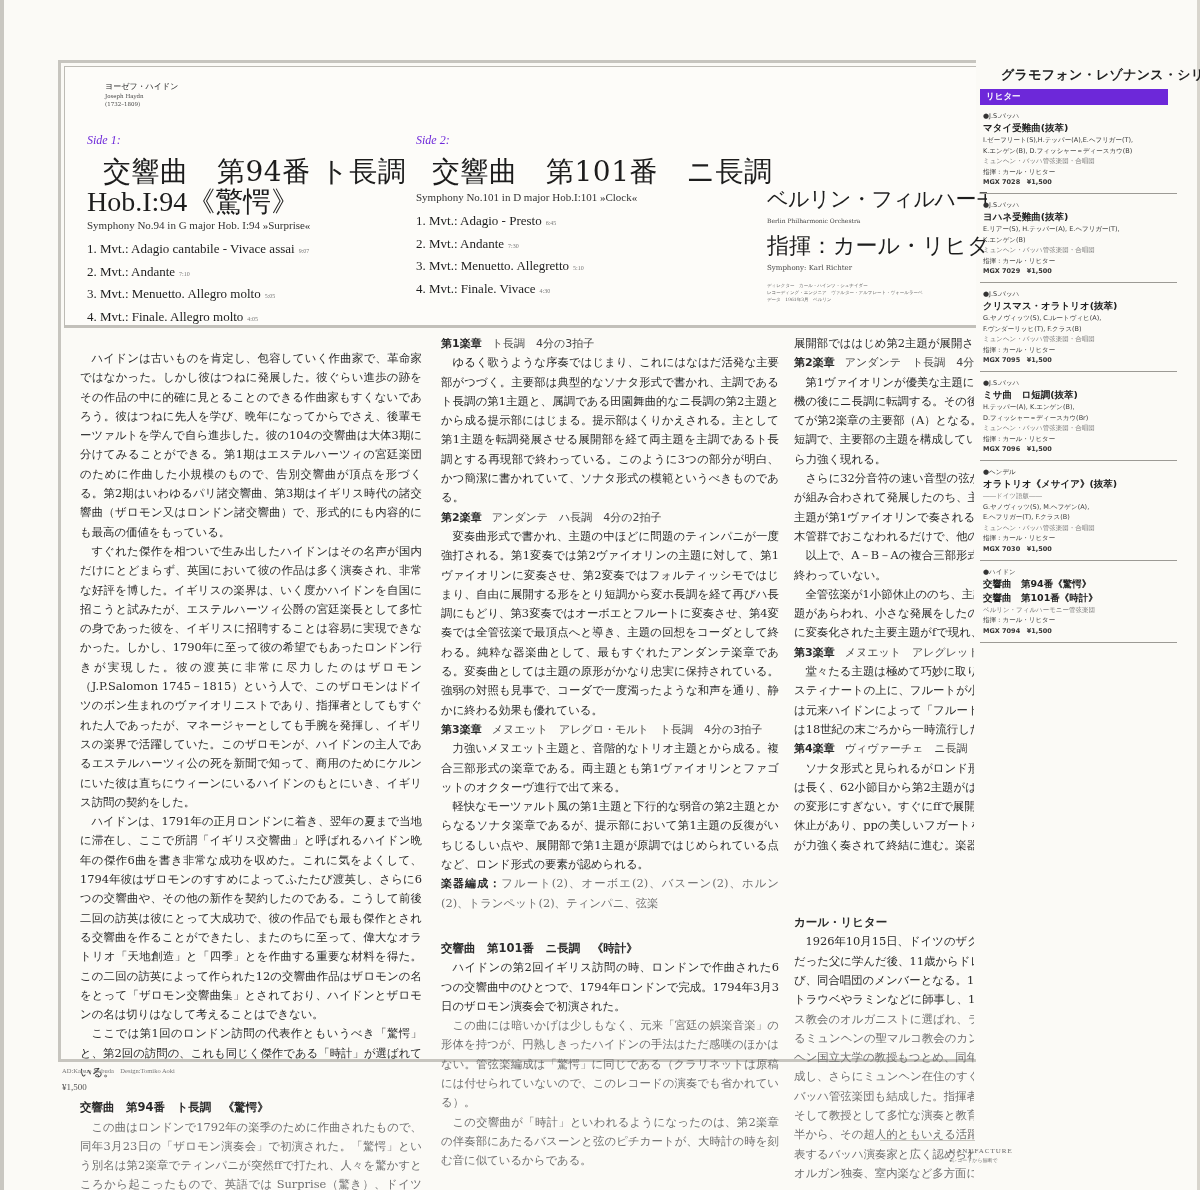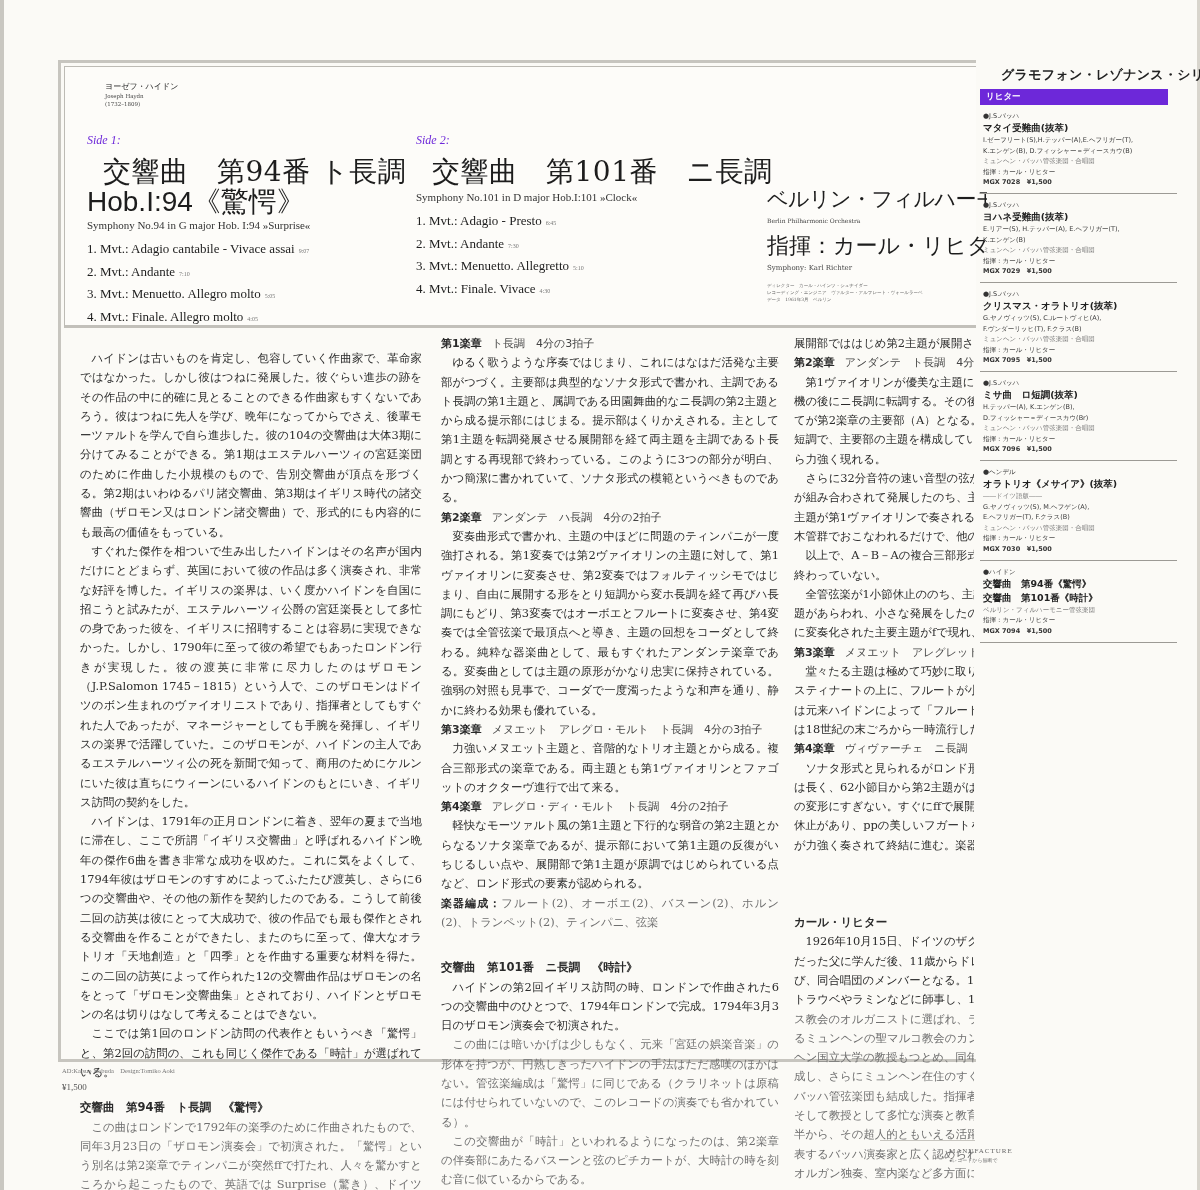--- a/index.html
+++ b/index.html
@@ -23,21 +23,21 @@
   }
   .composer { position:absolute; left:40px; top:14px; }
   .composer .jp { font-size:8px; font-family:"DejaVu Sans", sans-serif; }
   .composer .en { font-size:5.5px; color:#444; line-height:8px; }
 
   .side { position:absolute; top:66px; }
   .side.s1 { left:22px; }
   .side.s2 { left:351px; }
   .side-label { font-size:12px; color:#6d28d9; font-family:"Liberation Serif", serif;font-style:italic; }
   .work-title-jp { font-size:28px; line-height:32px; margin-top:8px; font-family:"DejaVu Serif", serif; white-space:nowrap; letter-spacing:0.5px;margin-left:16px; }
-  .work-title-hob { font-size:28px; line-height:28px; font-family:Liberation Sans, sans-serif; white-space:nowrap; }
+  .work-title-hob { font-size:28px; line-height:28px; font-family:Liberation Serif, serif; white-space:nowrap; }
   .work-sub { font-size:11px; color:#333; margin-top:3px; font-family:"Liberation Serif", serif; white-space:nowrap; }
   .mvts { margin-top:8px; }
   .mvt { font-size:13px; line-height:20.5px; font-family:"Liberation Serif", serif; white-space:nowrap; }
   .mvt .dur { font-size:6px; color:#777; margin-left:4px; }
 
   .performers { position:absolute; left:702px; top:118px; width:220px; overflow:hidden; }
   .orch-jp { font-size:21px; font-family:"DejaVu Sans", sans-serif; white-space:nowrap; letter-spacing:-0.5px; }
   .orch-en { font-size:6px; color:#444; margin-top:4px; }
   .cond-jp { font-size:22px; font-family:"DejaVu Sans", sans-serif; white-space:nowrap; margin-top:7px; }
   .cond-en { font-size:7px; color:#444; margin-top:3px; }
@@ -139,21 +139,20 @@
 
 </div>
 
 <div class="col col2">
   <div class="h"><span>第1楽章</span><span class="meta">ト長調　4分の3拍子</span></div>
   <p>ゆるく歌うような序奏ではじまり、これにはなはだ活発な主要部がつづく。主要部は典型的なソナタ形式で書かれ、主調であるト長調の第1主題と、属調である田園舞曲的なニ長調の第2主題とから成る提示部にはじまる。提示部はくりかえされる。主として第1主題を転調発展させる展開部を経て両主題を主調であるト長調とする再現部で終わっている。このように3つの部分が明白、かつ簡潔に書かれていて、ソナタ形式の模範というべきものである。</p>
   <div class="h"><span>第2楽章</span><span class="meta">アンダンテ　ハ長調　4分の2拍子</span></div>
   <p>変奏曲形式で書かれ、主題の中ほどに問題のティンパニが一度強打される。第1変奏では第2ヴァイオリンの主題に対して、第1ヴァイオリンに変奏させ、第2変奏ではフォルティッシモではじまり、自由に展開する形をとり短調から変ホ長調を経て再びハ長調にもどり、第3変奏ではオーボエとフルートに変奏させ、第4変奏では全管弦楽で最頂点へと導き、主題の回想をコーダとして終わる。純粋な器楽曲として、最もすぐれたアンダンテ楽章である。変奏曲としては主題の原形がかなり忠実に保持されている。強弱の対照も見事で、コーダで一度濁ったような和声を通り、静かに終わる効果も優れている。</p>
   <div class="h"><span>第3楽章</span><span class="meta">メヌエット　アレグロ・モルト　ト長調　4分の3拍子</span></div>
   <p>力強いメヌエット主題と、音階的なトリオ主題とから成る。複合三部形式の楽章である。両主題とも第1ヴァイオリンとファゴットのオクターヴ進行で出て来る。</p>
-  <div class="h"><span>第4楽章</span><span class="meta">アレグロ・ディ・モルト　ト長調　4分の2拍子</span></div>
   <p>軽快なモーツァルト風の第1主題と下行的な弱音の第2主題とからなるソナタ楽章であるが、提示部において第1主題の反復がいちじるしい点や、展開部で第1主題が原調ではじめられている点など、ロンド形式の要素が認められる。</p>
   <div style="text-align:justify"><span class="h" style="display:inline">楽器編成：</span><span class="fade">フルート(2)、オーボエ(2)、バスーン(2)、ホルン(2)、トランペット(2)、ティンパニ、弦楽</span></div>
   <div style="height:26px"></div>
   <div class="sec">交響曲　第101番　ニ長調　《時計》</div>
   <p>ハイドンの第2回イギリス訪問の時、ロンドンで作曲された6つの交響曲中のひとつで、1794年ロンドンで完成。1794年3月3日のザロモン演奏会で初演された。</p>
   <p class="fade">この曲には暗いかげは少しもなく、元来「宮廷の娯楽音楽」の形体を持つが、円熟しきったハイドンの手法はただ感嘆のほかはない。管弦楽編成は「驚愕」に同じである（クラリネットは原稿には付せられていないので、このレコードの演奏でも省かれている）。</p>
   <p class="fade">この交響曲が「時計」といわれるようになったのは、第2楽章の伴奏部にあたるバスーンと弦のピチカートが、大時計の時を刻む音に似ているからである。</p>
   <div class="h"></div>
 
 </div>

